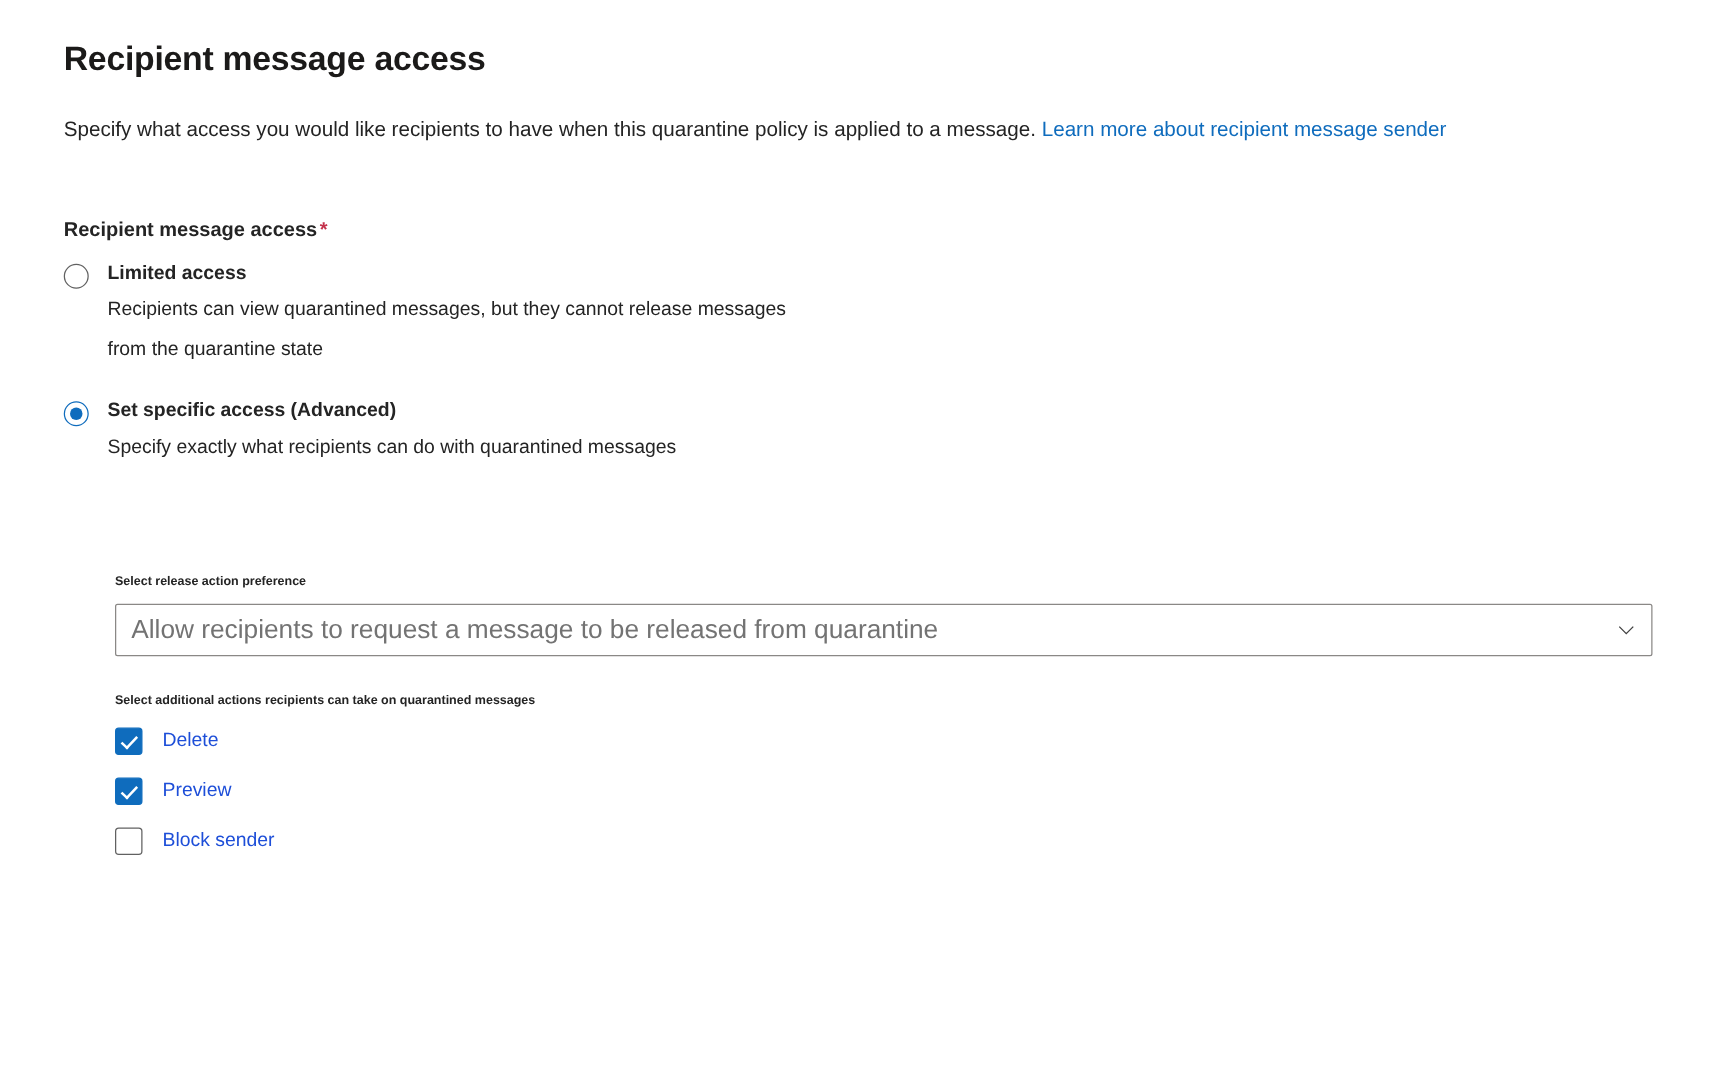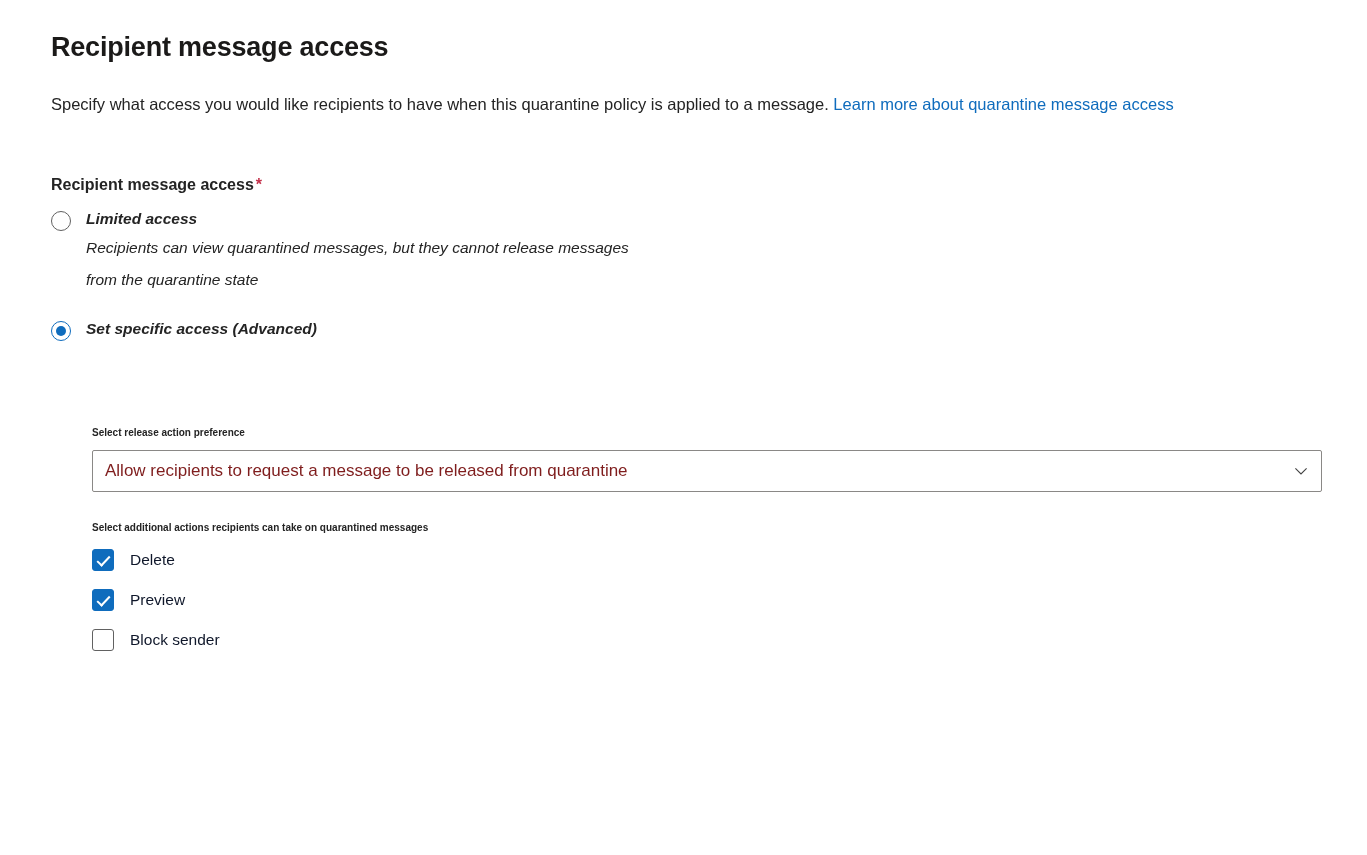--- a/index.html
+++ b/index.html
@@ -52,21 +52,20 @@
     font-weight: bold;
     margin-left: 2px;
   }
 
   
   .radio-group { margin-bottom: 4px; }
   .radio-row {
     display: flex;
     align-items: flex-start;
     margin-bottom: 22px;
-    font-style: italic;
   }
   .radio-row:last-child { margin-bottom: 0; }
   .radio-outer {
     width: 20px;
     height: 20px;
     border-radius: 50%;
     border: 1.5px solid #616161;
     box-sizing: border-box;
     margin-top: 3px;
     margin-right: 15px;
@@ -123,22 +122,22 @@
     border: 1px solid #8a8886;
     border-radius: 2px;
     background: #fff;
     display: flex;
     align-items: center;
     padding: 0 12px;
     box-sizing: border-box;
     margin-bottom: 30px;
   }
   .dropdown-value {
-    font-size: 17px;
-    color: #7f1d1d;
+    font-size: 21px;
+    color: #737373;
     flex: 1 1 auto;
     white-space: nowrap;
     overflow: hidden;
     text-overflow: ellipsis;
   }
   .chevron {
     flex: 0 0 auto;
     width: 16px;
     height: 16px;
     display: inline-block;
@@ -174,52 +173,53 @@
     left: 7px;
     top: 3px;
     width: 5px;
     height: 11px;
     border: solid #ffffff;
     border-width: 0 2px 2px 0;
     transform: rotate(43deg);
   }
   .cb-label {
     font-size: 15.5px;
-    color: #0f172a;
+    color: #1d4ed8;
     line-height: 22px;
   }
 </style>
 </head>
 <body>
 
 <div class="page">
 
   <h1 class="page-title">Recipient message access</h1>
 
-  <p class="intro"><span>Specify what access you would like recipients to have when this quarantine policy is applied to a message. </span><a href="#">Learn more about quarantine message access</a></p>
+  <p class="intro"><span>Specify what access you would like recipients to have when this quarantine policy is applied to a message. </span><a href="#">Learn more about recipient message sender</a></p>
 
   <div class="field-label">
     <span>Recipient message access</span><span class="req-star">*</span>
   </div>
 
   <div class="radio-group">
 
     <div class="radio-row">
       <span class="radio-outer"></span>
       <span class="radio-text">
         <span class="radio-title">Limited access</span>
         <div class="radio-desc">Recipients can view quarantined messages, but they cannot release messages
 from the quarantine state</div>
       </span>
     </div>
 
     <div class="radio-row">
       <span class="radio-outer checked"></span>
       <span class="radio-text">
         <span class="radio-title">Set specific access (Advanced)</span>
+        <div class="radio-desc">Specify exactly what recipients can do with quarantined messages</div>
       </span>
     </div>
 
   </div>
 
   <div class="advanced">
 
     <div class="sub-label">Select release action preference</div>
 
     <div class="dropdown">

